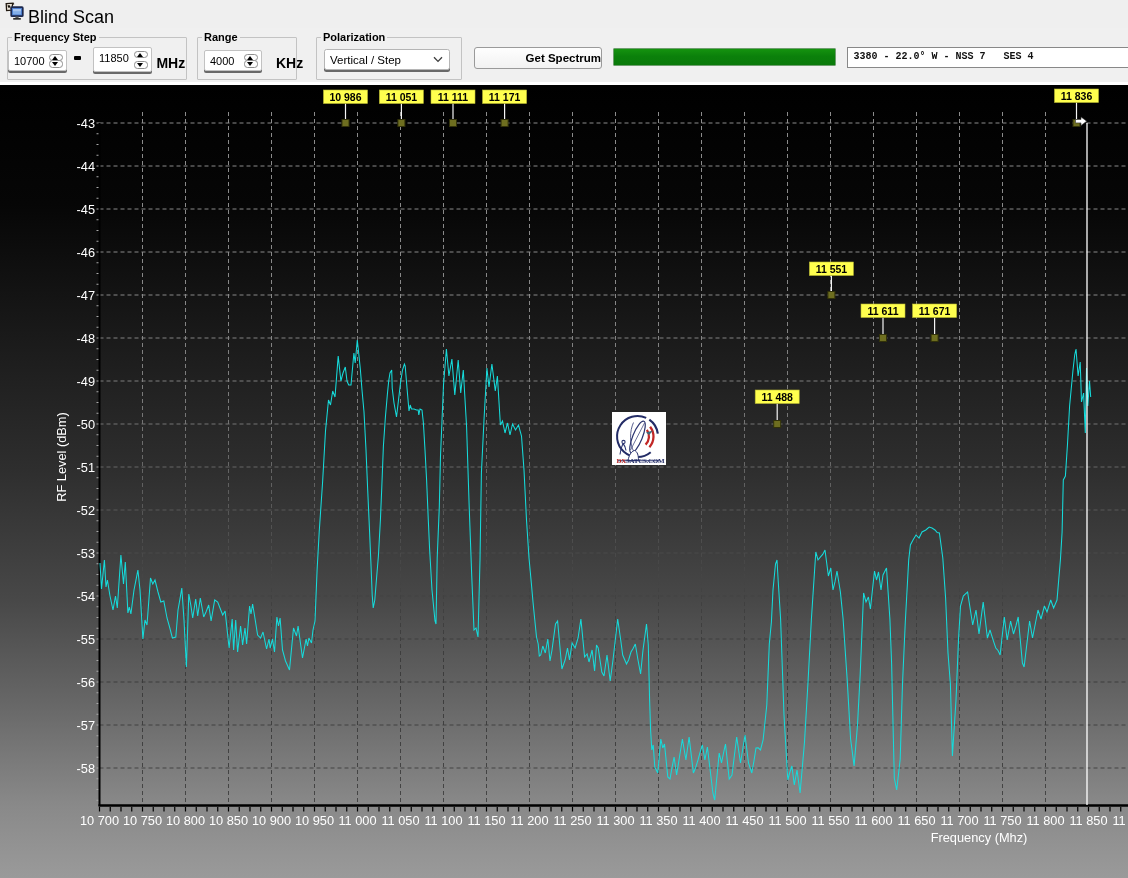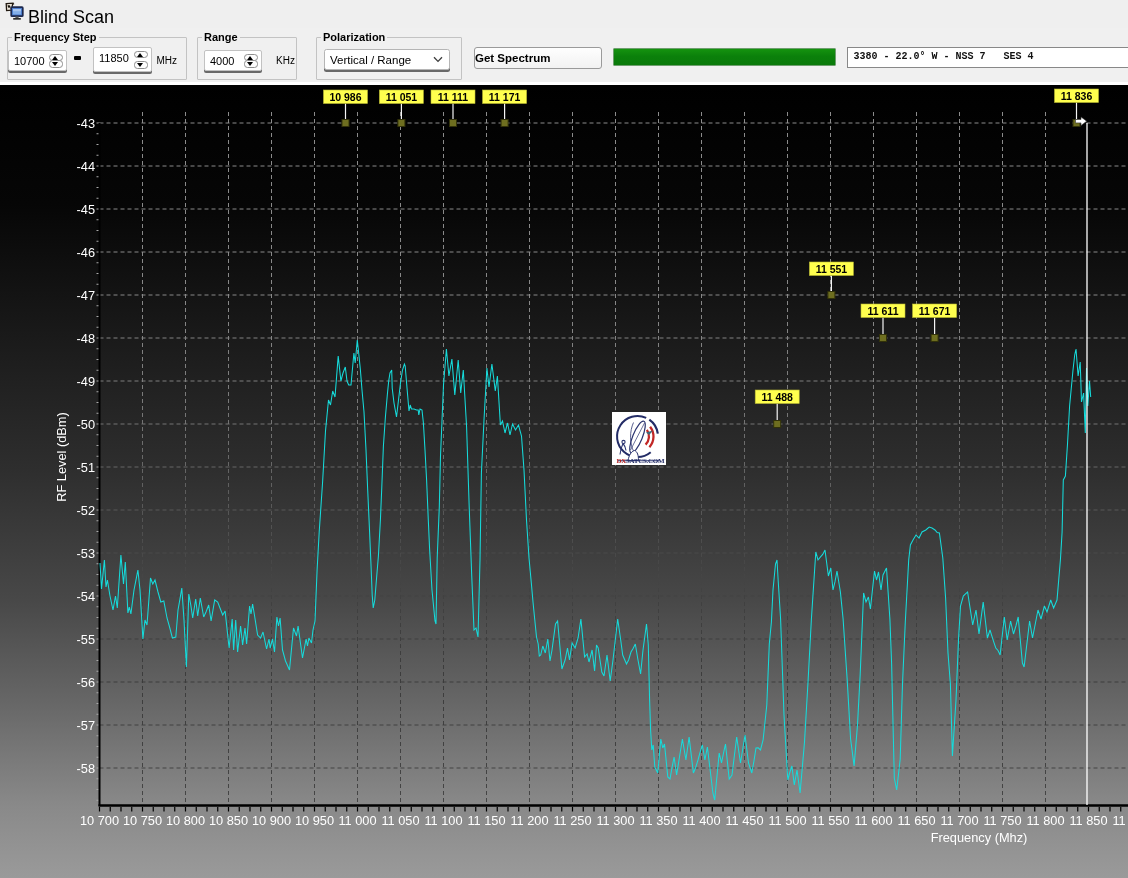--- a/index.html
+++ b/index.html
@@ -7,25 +7,25 @@
 #title span{position:absolute;left:28px;top:6.5px;font-size:18px;color:#000000}
 .gb{position:absolute;border:1px solid #c3c3c3;border-radius:1px}
 .gb>span{position:absolute;left:4px;top:-7px;background:#f0f0f0;padding:0 2px;font-size:11px;font-weight:700;color:#000;white-space:nowrap}
 .field{position:absolute;background:#fff;border:1px solid #c2c2c2;border-radius:2px;box-shadow:0 2px 0 rgba(60,60,60,.75)}
 .field .val{position:absolute;left:5px;top:4px;font-size:11px;color:#000}
 .spin{position:absolute;right:3px;width:14px;height:7.5px;border:1px solid #8f8f8f;border-radius:3.5px;background:#fdfdfd}
 .spin:before{content:"";position:absolute;left:2.4px;border-left:3.8px solid transparent;border-right:3.8px solid transparent}
 .spin.up{top:2.5px}.spin.dn{bottom:2.5px}
 .spin.up:before{top:1.2px;border-bottom:4.4px solid #000}
 .spin.dn:before{top:1.2px;border-top:4.4px solid #000}
-.unit{position:absolute;font-size:10px;font-weight:400;color:#000}
+.unit{position:absolute;font-size:14px;font-weight:700;color:#000}
 #combo{position:absolute;left:324px;top:49px;width:126px;height:20.5px;background:#fff;border:1px solid #b5b5b5;border-radius:2.5px;box-shadow:0 2px 0 rgba(60,60,60,.75)}
 #combo .val{position:absolute;left:5px;top:3.5px;font-size:11.5px}
 #combo svg{position:absolute;right:6px;top:6px}
-#btn{position:absolute;left:474px;top:46.5px;width:128px;height:22.5px;background:linear-gradient(#fefefe,#f2f2f2);border:1px solid #9a9a9a;border-radius:3px;font-size:11.5px;font-weight:700;text-align:left;line-height:21px}
+#btn{position:absolute;left:474px;top:46.5px;width:128px;height:22.5px;background:linear-gradient(#fefefe,#f2f2f2);border:1px solid #9a9a9a;border-radius:3px;font-size:11.5px;font-weight:700;text-align:right;line-height:21px}
 #prog{position:absolute;left:612.5px;top:47.5px;width:223px;height:18px;background:linear-gradient(#15930f,#0b800b 45%,#0a7a0a);border:1px solid #6e9e6e;border-radius:1px}
 #tbox{position:absolute;left:846.5px;top:46.5px;width:283px;height:21px;background:#fff;border:1px solid #888}
 #tbox span{position:absolute;left:6px;top:3px;font-family:"Liberation Mono",monospace;font-size:10px;font-weight:700;color:#111;white-space:pre}
 .axlab{font-size:12.8px;fill:#fff}
 .mklab{font-size:10.5px;font-weight:700;fill:#000}
 .grid{stroke:url(#gl);stroke-width:0.95;stroke-dasharray:4 3}
 </style></head><body>
 <div class="abs" style="left:0;top:82px;width:1128px;height:3px;background:#fff"></div>
 <div class="abs" style="left:0;top:0;width:3px;height:4px;background:#2a2a2a"></div>
 <div class="abs" id="title">
@@ -66,21 +66,21 @@
     <span class="val">4000</span>
     <span class="spin up"></span>
     <span class="spin dn"></span>
   </div>
 <div class="unit" style="left:276px;top:54.5px">KHz</div>
 
 <div class="gb" style="left:316px;top:37px;width:146px;height:43px">
     <span>Polarization</span>
   </div>
 <div id="combo">
-    <span class="val">Vertical / Range</span>
+    <span class="val">Vertical / Step</span>
 <svg width="10" height="7" viewBox="0 0 10 7">
       <path d="M1 1.2l4 4.2 4-4.2" fill="none" stroke="#3c3c3c" stroke-width="1.3"></path>
     </svg>
   </div>
 
 <div id="btn">Get Spectrum</div>
 <div id="prog"></div>
 <div id="tbox">
     <span>3380 - 22.0° W - NSS 7   SES 4</span>
   </div>

